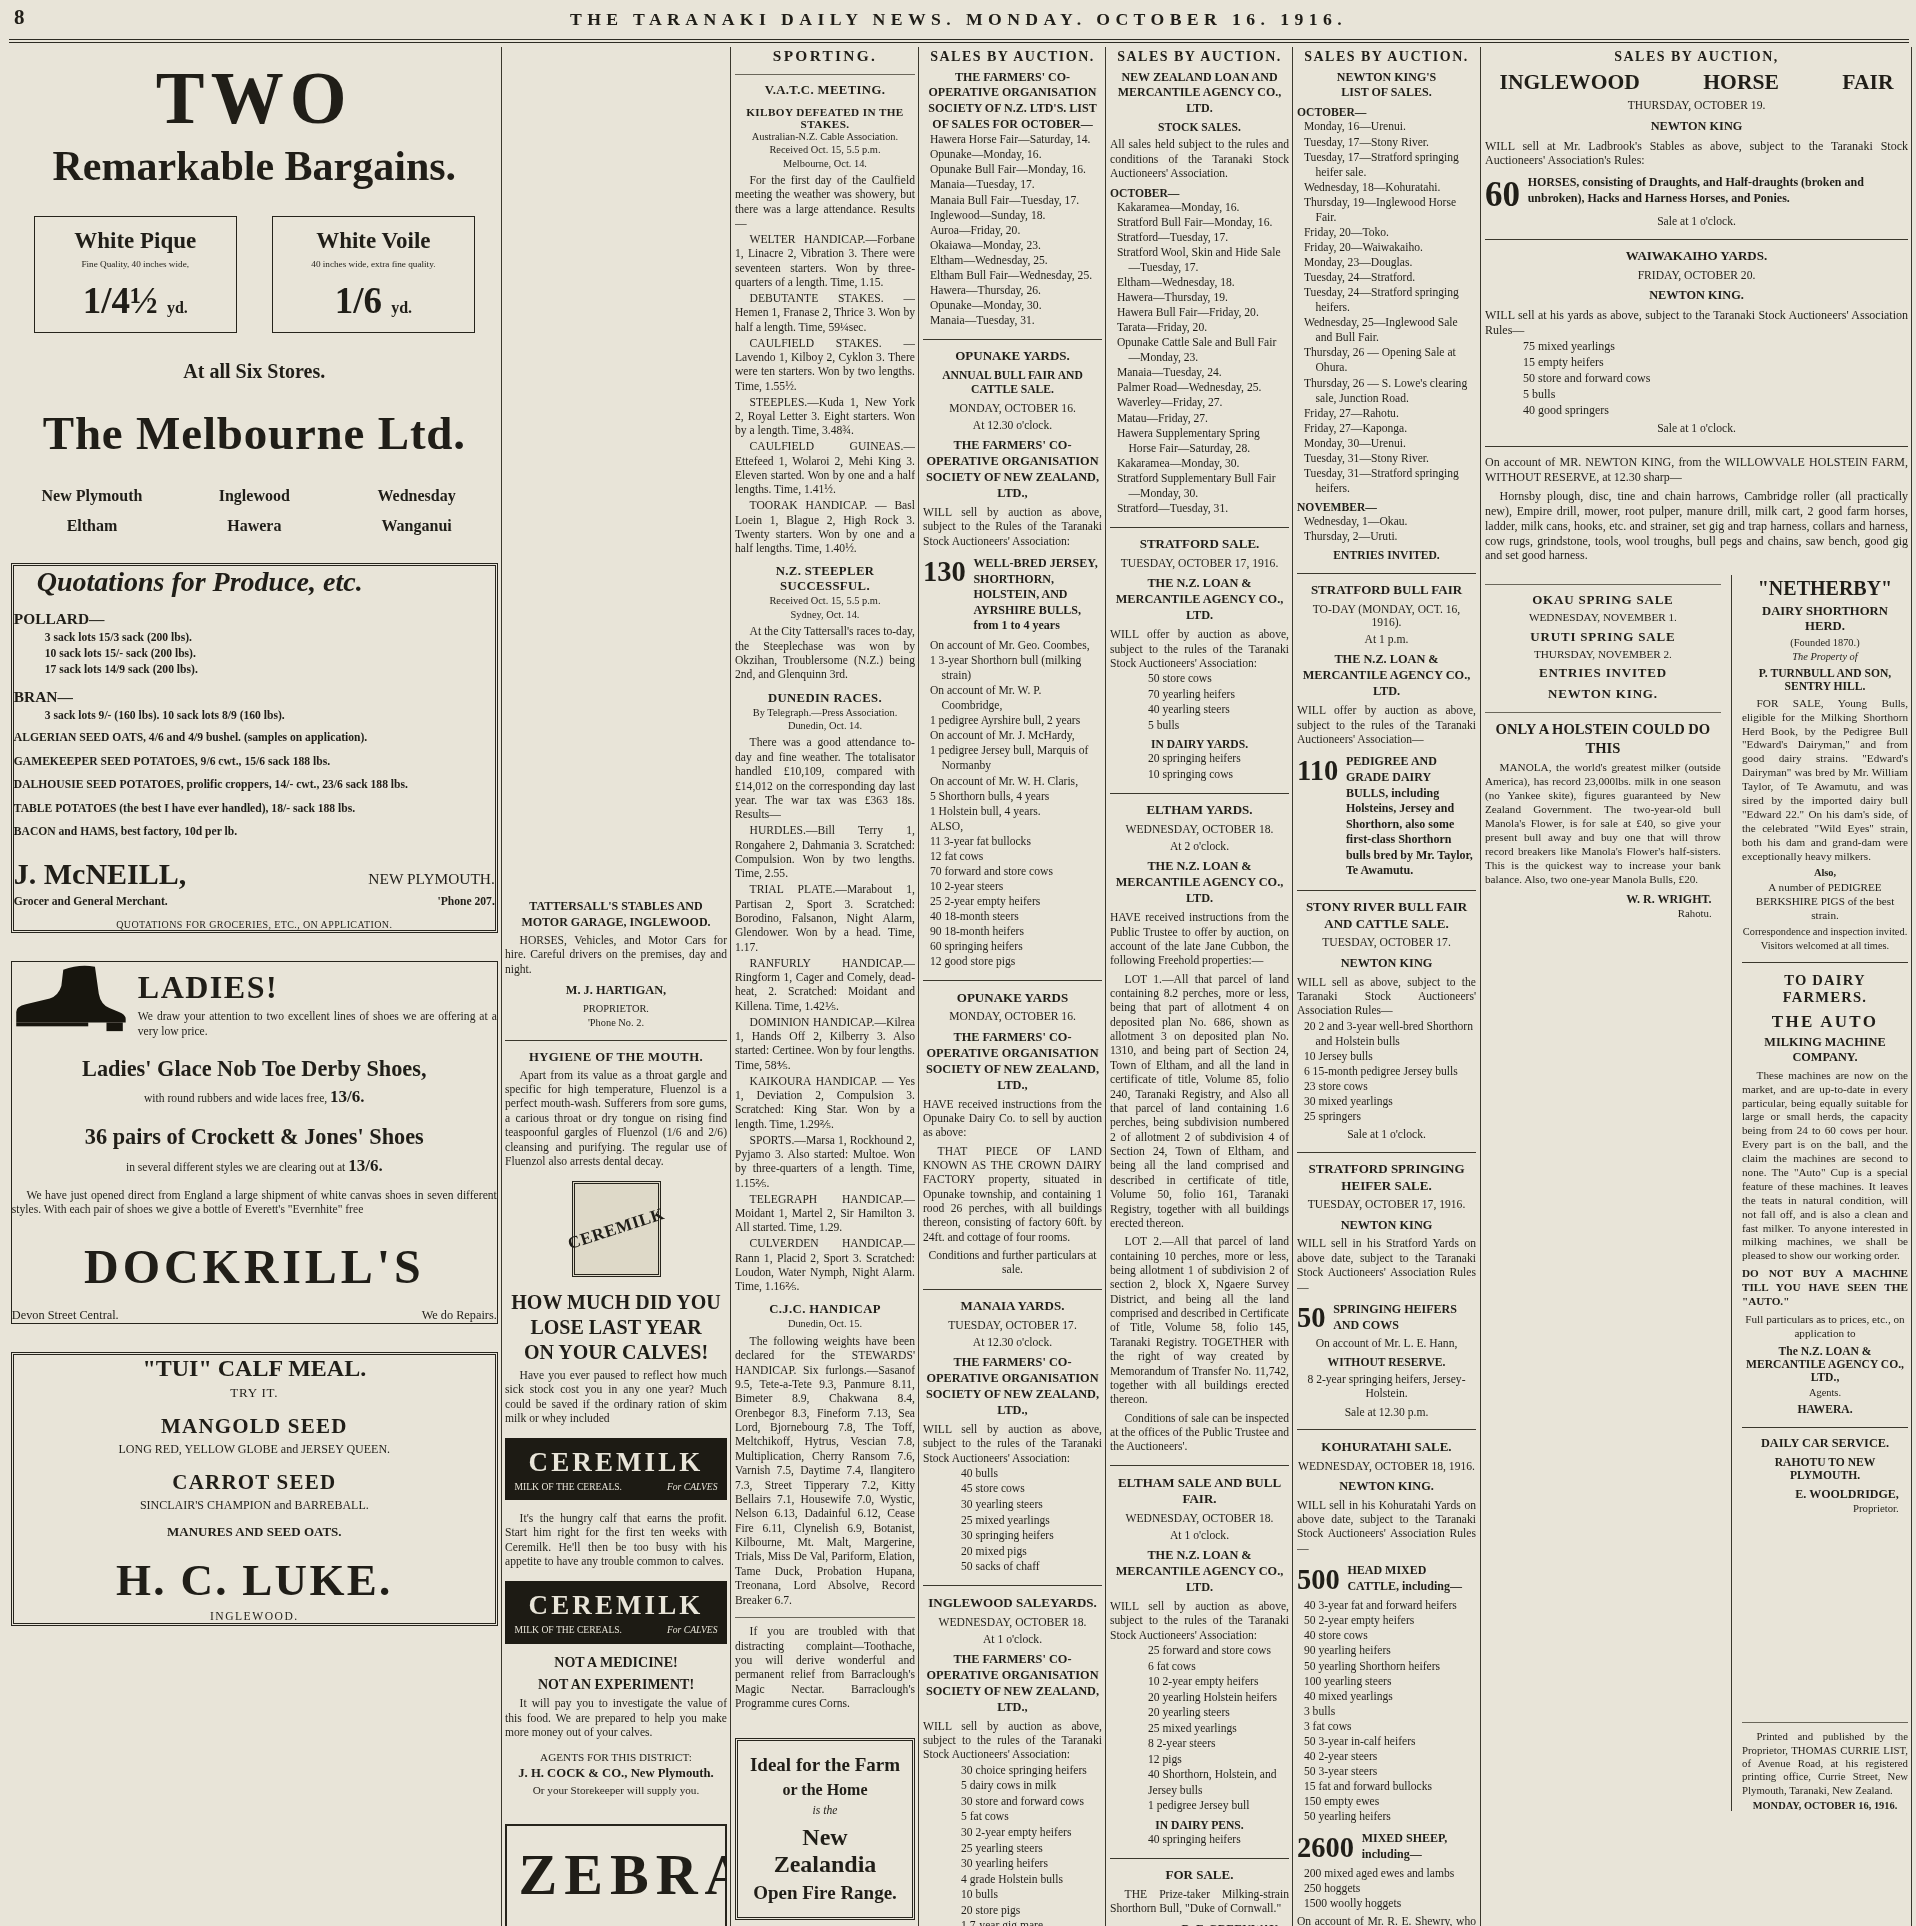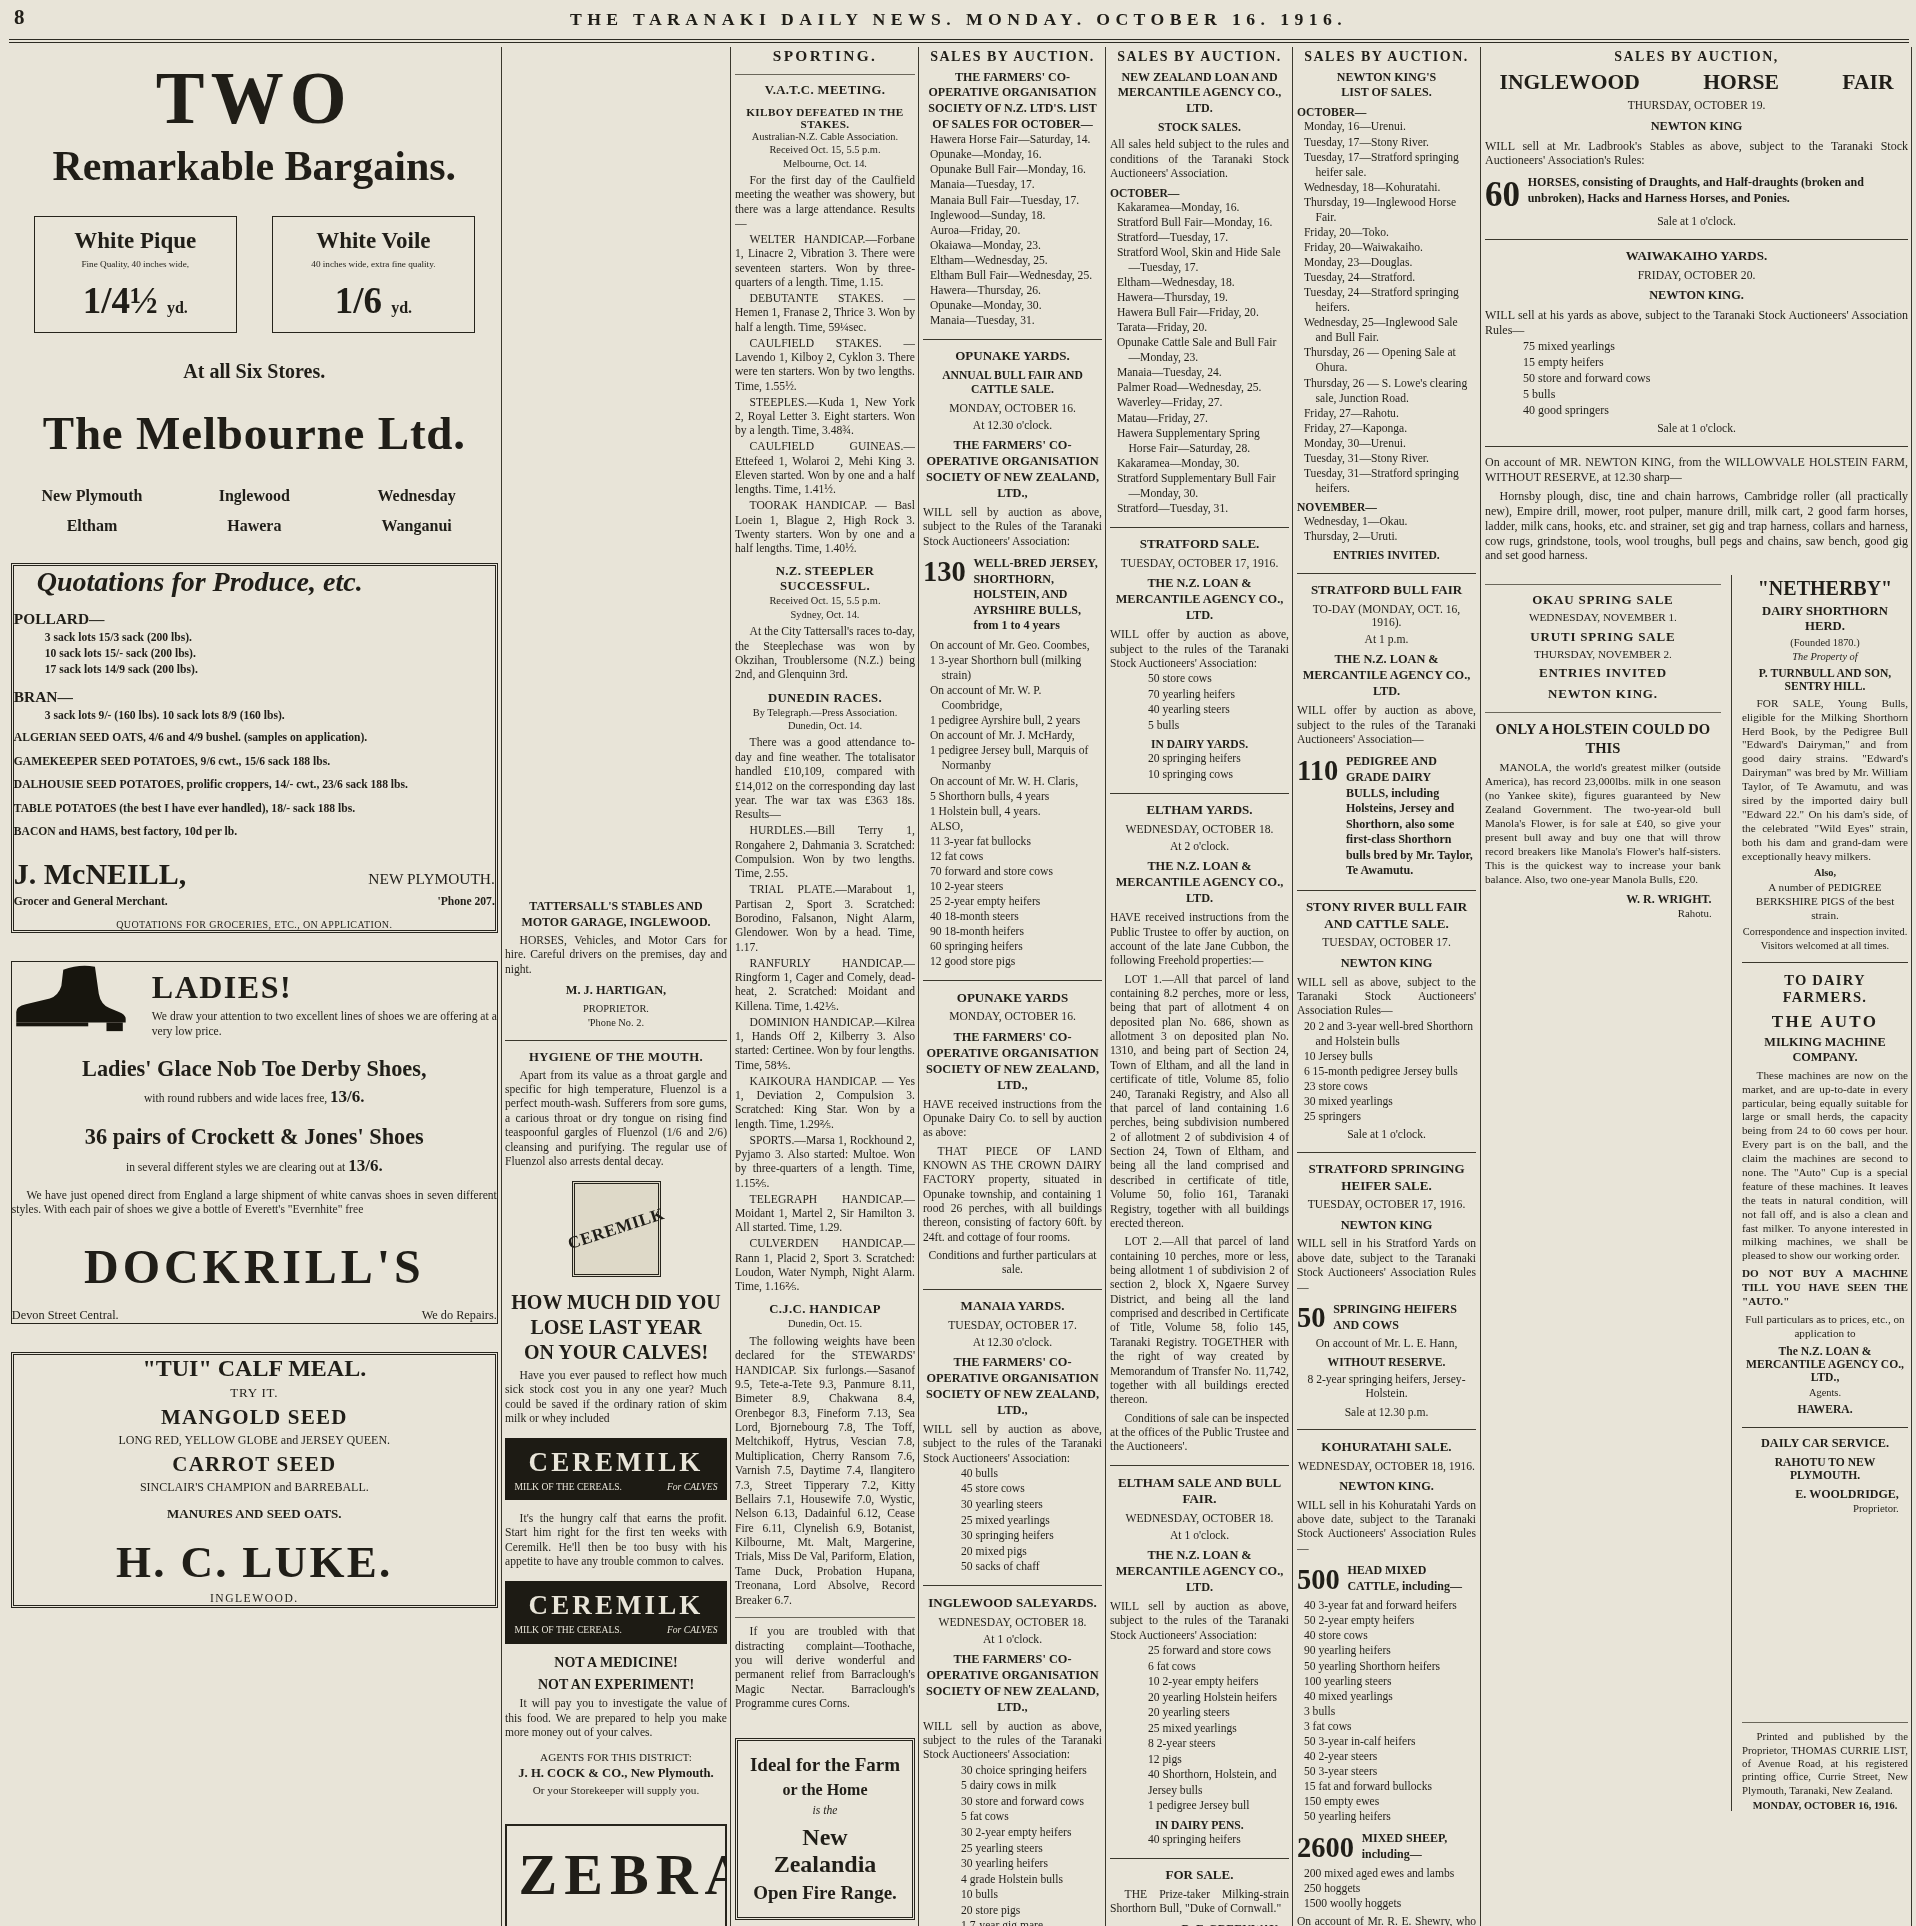--- a/index.html
+++ b/index.html
@@ -59,31 +59,31 @@
   .dblbox{border:3.9px double #26241c}
   .q-title{font-size:28px;font-weight:bold;font-style:italic;text-align:left;padding-left:23px}
   .q-label{font-size:15.4px;font-weight:bold;margin-top:11.6px}
   .q-line{font-size:11.6px;padding-left:31px;margin-top:3.1px;font-weight:bold}
   .q-item{font-size:11.6px;line-height:1.3;margin-top:8.5px;text-align:left;padding-left:21.6px;text-indent:-21.6px;font-weight:bold}
   .q-firm-row{display:flex;align-items:baseline;justify-content:space-between;margin-top:17.7px}
   .q-firm{font-size:30px;font-weight:bold}
   .q-place{font-size:15.4px;font-weight:normal;text-align:center;line-height:1.2}
   .q-sub{display:flex;justify-content:space-between;font-size:11.6px;font-weight:bold;margin-top:3.9px}
   .q-foot{font-size:10px;text-align:center;margin-top:10.8px;letter-spacing:0.4px}
-  .lad-top{display:flex;align-items:flex-start;gap:24px}
+  .lad-top{display:flex;align-items:flex-start;gap:10px}
   .lad-shoe{width:116px;flex:none}
   .lad-h{font-size:32px;font-weight:bold;letter-spacing:1.5px;margin-top:7.7px}
   .lad-line-t{font-size:22.3px;font-weight:bold;text-align:center;margin-top:17px;line-height:1.2}
   .lad-line-d{font-size:11.6px;text-align:center;margin-top:4.6px}
   .lad-line-d b{font-size:17px}
   .dockrill{font-size:48px;font-weight:bold;text-align:center;letter-spacing:3.9px;margin-top:21px}
   .lad-foot{display:flex;justify-content:space-between;font-size:12.3px;margin-top:14px}
   .tui-h{font-size:24px;font-weight:bold;text-align:center}
   .tui-try{font-size:13px;text-align:center;margin-top:3.1px;letter-spacing:0.8px}
-  .tui-s{font-size:21px;font-weight:bold;text-align:center;margin-top:4px;letter-spacing:1.2px}
+  .tui-s{font-size:21px;font-weight:bold;text-align:center;margin-top:13px;letter-spacing:1.2px}
   .tui-sb{font-size:12px;text-align:center;margin-top:3.1px}
   .tui-m{font-size:13px;font-weight:bold;text-align:center;margin-top:11.6px}
   .tui-firm{font-size:45px;font-weight:bold;text-align:center;margin-top:14px;letter-spacing:2.3px}
   .tui-place{font-size:11.6px;text-align:center;margin-top:3.9px;letter-spacing:1.5px}
   
   .cm-orn{width:89px;height:96px;margin:11.6px auto 3.9px;border:3.9px double #26241c;display:flex;align-items:center;justify-content:center;background:#ded9c8}
   .cm-orn span{transform:rotate(-18deg);font-weight:bold;font-size:17px;letter-spacing:0.8px}
   .cm-banner{background:#1d1b14;color:#e8e4d8;padding:7.7px 8.5px;margin:11.6px 0;border:1.5px solid #1d1b14}
   .cm-brand{font-size:27px;font-weight:bold;letter-spacing:3.1px;text-align:center}
   .cm-sub{display:flex;justify-content:space-between;font-size:9.6px;margin-top:3.1px}

